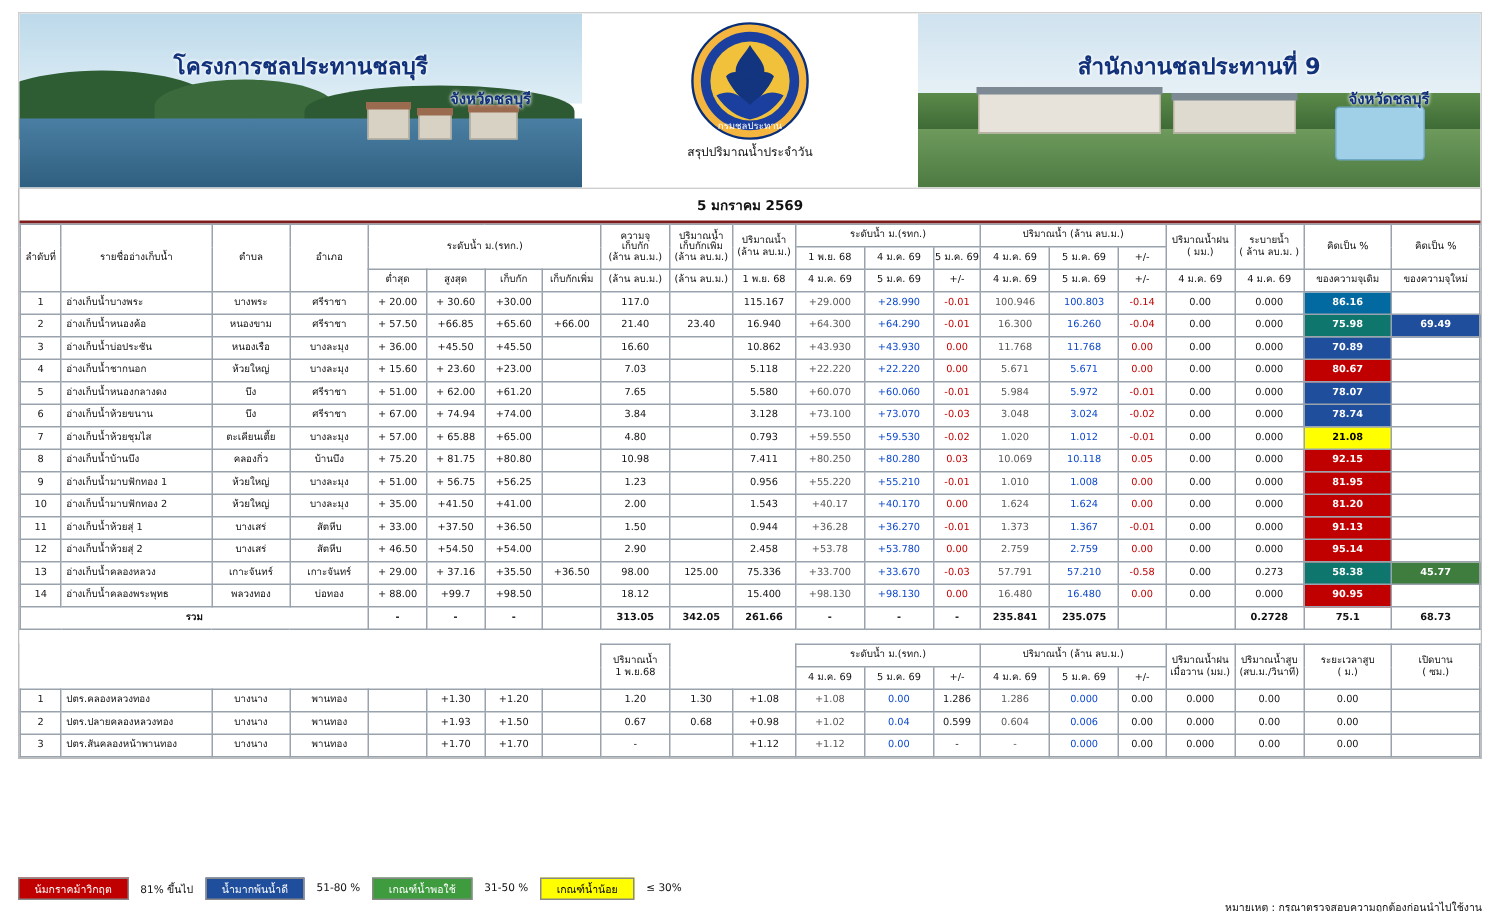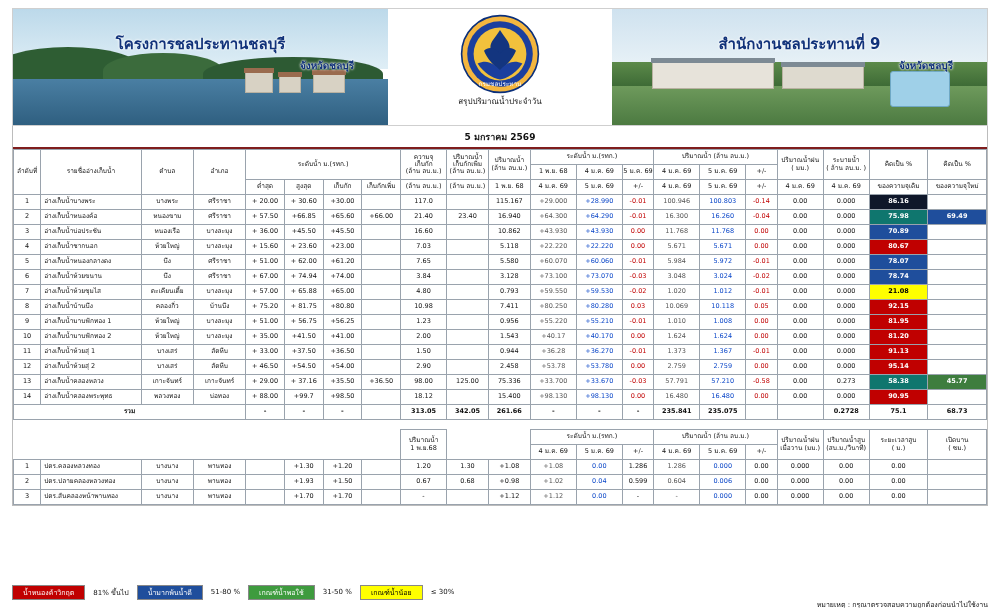--- a/index.html
+++ b/index.html
@@ -209,21 +209,21 @@
             <td></td>
             <td>115.167</td>
             <td class="grey">+29.000</td>
             <td class="blue">+28.990</td>
             <td class="red">-0.01</td>
             <td class="grey">100.946</td>
             <td class="blue">100.803</td>
             <td class="red">-0.14</td>
             <td>0.00</td>
             <td>0.000</td>
-            <td class="pct" style="background: #0f172a;">86.16</td>
+            <td class="pct" style="background: #0369a1;">86.16</td>
             <td class="pct"></td>
           </tr>
           <tr>
             <td>2</td>
             <td class="name">อ่างเก็บน้ำหนองค้อ</td>
             <td>หนองขาม</td>
             <td>ศรีราชา</td>
             <td>+ 57.50</td>
             <td>+66.85</td>
             <td>+65.60</td>
@@ -666,21 +666,21 @@
             <td>0.000</td>
             <td>0.00</td>
             <td>0.00</td>
             <td></td>
           </tr>
         </tbody>
     </table>
   </div>
 
   <div class="legend">
-    <span class="chip" style="background: rgb(192, 0, 0); color: rgb(255, 255, 255);">น้ำหนองค้าวิกฤต</span>
+    <span class="chip" style="background: rgb(192, 0, 0); color: rgb(255, 255, 255);">น้มกราคม้าวิกฤต</span>
     <span class="lg-txt">81% ขึ้นไป</span>
     <span class="chip" style="background: rgb(31, 78, 156); color: rgb(255, 255, 255);">น้ำมากพ้นน้ำดี</span>
     <span class="lg-txt">51-80 %</span>
     <span class="chip" style="background: rgb(62, 155, 62); color: rgb(255, 255, 255);">เกณฑ์น้ำพอใช้</span>
     <span class="lg-txt">31-50 %</span>
     <span class="chip t-dark" style="background:#ffff00;color:#000;">เกณฑ์น้ำน้อย</span>
     <span class="lg-txt">≤ 30%</span>
     <span class="note">หมายเหตุ : กรุณาตรวจสอบความถูกต้องก่อนนำไปใช้งาน</span>
   </div>
 </div>

